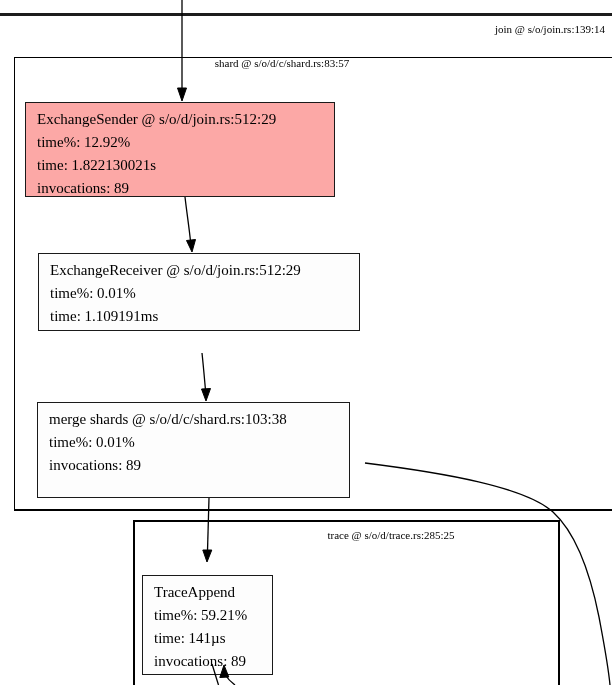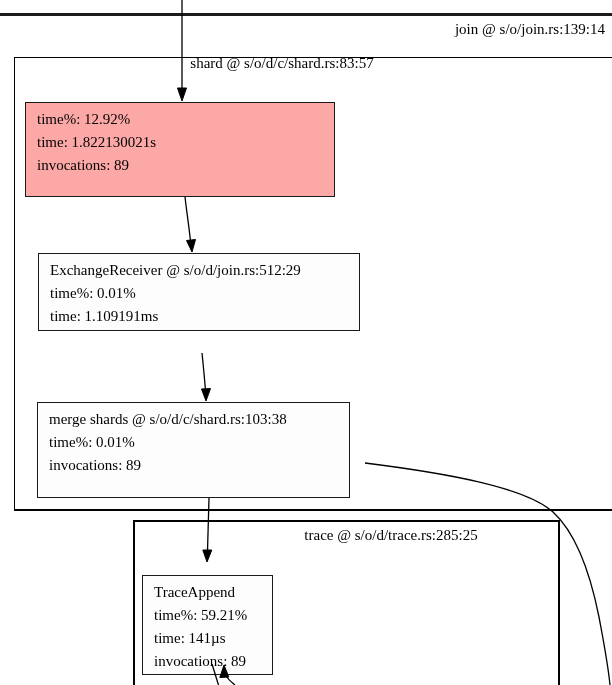--- a/index.html
+++ b/index.html
@@ -17,21 +17,21 @@
     color: #000000;
   }
   .cluster {
     position: absolute;
     border: 1.2px solid #000000;
     box-sizing: border-box;
     background: transparent;
   }
   .cluster-label {
     position: absolute;
-    font-size: 15px;
+    font-size: 11px;
     line-height: 18px;
     white-space: nowrap;
     color: #000000;
   }
   .node {
     position: absolute;
     border: 1.4px solid #1a1a1a;
     box-sizing: border-box;
     background: #fdfdfd;
     font-size: 15px;
@@ -100,20 +100,21 @@
   <div id="join-top-line"></div>
   <div id="join-label" class="cluster-label">join @ s/o/join.rs:139:14</div>
 
   <div id="shard-cluster" class="cluster"></div>
   <div id="shard-label" class="cluster-label">shard @ s/o/d/c/shard.rs:83:57</div>
 
   <div id="trace-cluster" class="cluster"></div>
   <div id="trace-label" class="cluster-label">trace @ s/o/d/trace.rs:285:25</div>
 
   <div id="node-exchange-sender" class="node hot">
+    <div>ExchangeSender @ s/o/d/join.rs:512:29</div>
     <div>time%: 12.92%</div>
     <div>time: 1.822130021s</div>
     <div>invocations: 89</div>
   </div>
 
   <div id="node-exchange-receiver" class="node">
     <div>ExchangeReceiver @ s/o/d/join.rs:512:29</div>
     <div>time%: 0.01%</div>
     <div>time: 1.109191ms</div>
     <div>invocations: 89</div>

